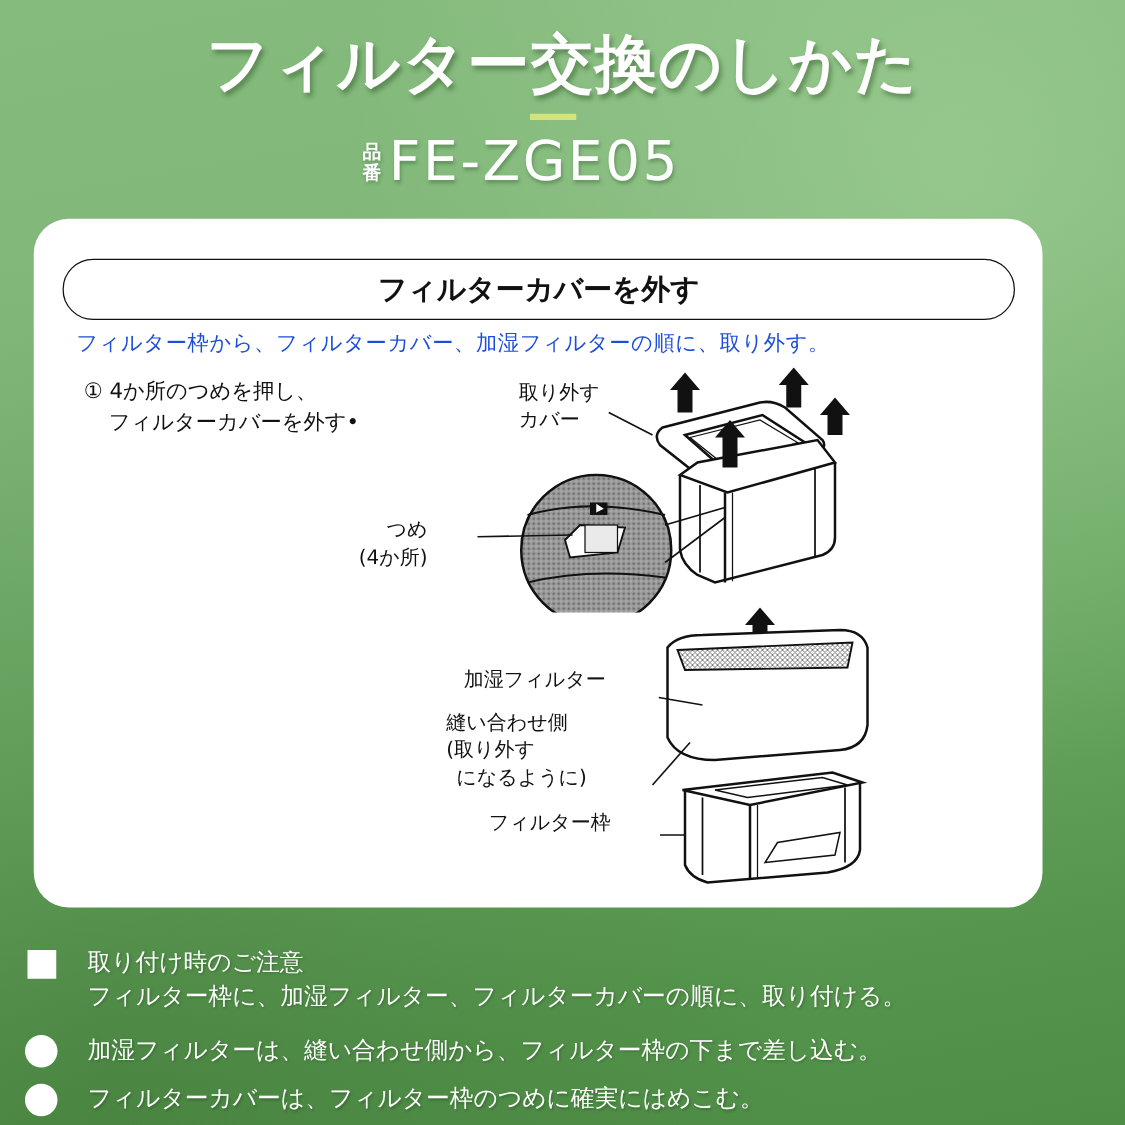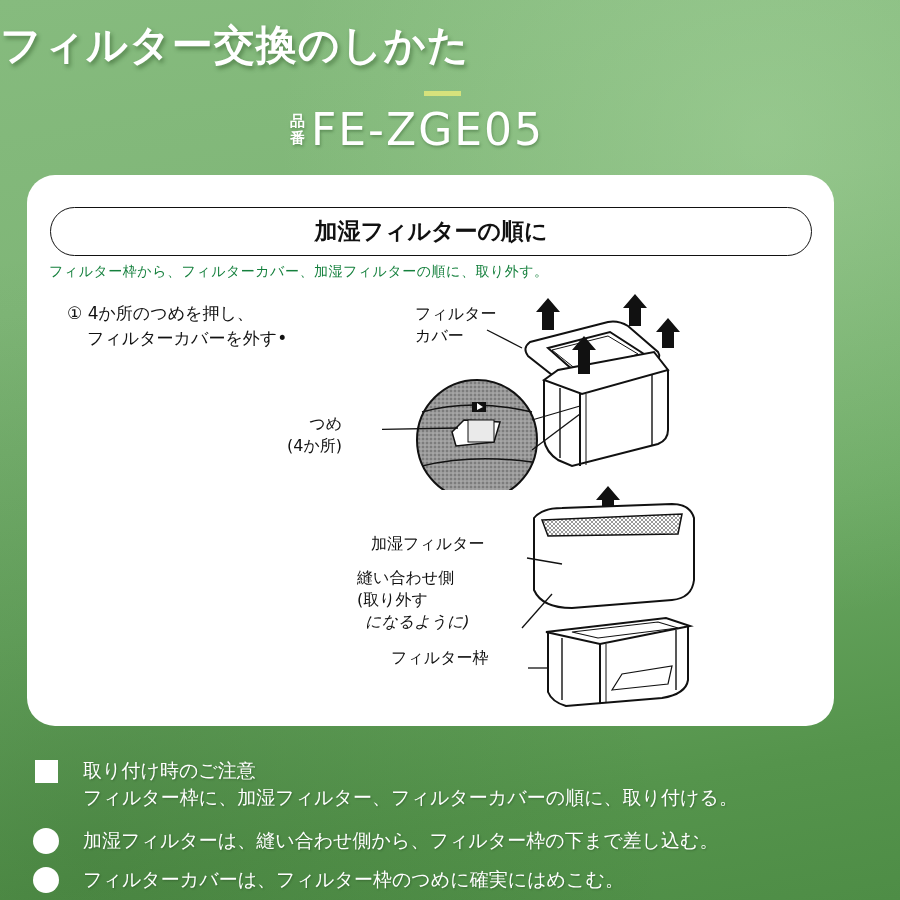--- a/index.html
+++ b/index.html
@@ -11,23 +11,24 @@
     }
     .texture {
       position: absolute; inset: 0;
       background:
         radial-gradient(ellipse at 85% 15%, rgba(190,230,180,0.35), rgba(0,0,0,0) 45%),
         radial-gradient(ellipse at 10% 95%, rgba(40,90,35,0.25), rgba(0,0,0,0) 50%);
       pointer-events: none;
     }
     .title {
       position: absolute; left: 0; right: 0; top: 18px;
+      text-align: center;
       color: #ffffff;
       font-weight: bold;
-      font-size: 41px;
+      font-size: 50px;
       letter-spacing: 1px;
       text-shadow: 2px 3px 4px rgba(30,70,25,0.45);
       font-family: "DejaVu Sans", sans-serif;
     }
     .accent-bar {
       position: absolute; left: 424px; top: 91px; width: 37px; height: 5px;
       background: #d6e27c;
     }
     .model {
       position: absolute; left: 290px; top: 104px;
@@ -50,33 +51,33 @@
       border-radius: 28px;
     }
     .pill {
       position: absolute; left: 23px; top: 32px; width: 762px; height: 49px;
       border: 1.6px solid #111;
       border-radius: 25px;
       display: flex; align-items: center; justify-content: center;
       font-size: 23px; font-weight: bold; color: #111;
     }
     .intro {
-      position: absolute; left: 22px; top: 88px;
-      font-size: 14px; color: #15803d; letter-spacing: 0.5px;
+      position: absolute; left: 34px; top: 88px;
+      font-size: 17px; color: #1d4ed8; letter-spacing: 0.5px;
     }
     .step {
       position: absolute; color: #111; font-size: 17px; line-height: 25px;
     }
     .step .line2 { padding-left: 20px; display: block; }
     .callout {
       position: absolute; color: #111; font-size: 16px; line-height: 22px;
     }
     .illus { position: absolute; }
     .bottom {
-      position: absolute; left: 35px; color: #fff; font-size: 19px;
+      position: absolute; left: 22px; color: #fff; font-size: 19px;
       text-shadow: 1px 1px 2px rgba(20,50,18,0.35);
     }
     .bullet-square {
       display: inline-block; width: 23px; height: 23px; background: #fff;
       position: absolute; left: 0; top: 3px;
     }
     .bullet-circle {
       display: inline-block; width: 26px; height: 26px; background: #fff; border-radius: 50%;
       position: absolute; left: -2px; top: 1px;
     }
@@ -92,42 +93,42 @@
 
 <div class="model">
   <div class="model-label">
     <span>品</span>
     <span>番</span>
   </div>
   <span class="model-number">FE-ZGE05</span>
 </div>
 
 <div class="card">
-  <div class="pill">加湿フィルターの順に</div>
+  <div class="pill">フィルターカバーを外す</div>
   <div class="intro">フィルター枠から、フィルターカバー、加湿フィルターの順に、取り外す。</div>
 
   <div class="step" style="left:40px; top:126px;">
     <span>① 4か所のつめを押し、</span>
     <span class="line2">フィルターカバーを外す•</span>
   </div>
 
 
   <div class="callout" style="left:388px; top:128px;">
-    <div>フィルター</div>
+    <div>取り外す</div>
     <div>カバー</div>
   </div>
   <div class="callout" style="left:260px; top:238px;text-align:right;">
     <div>つめ</div>
     <div>(4か所)</div>
   </div>
   <div class="callout" style="left:344px; top:358px;">加湿フィルター</div>
   <div class="callout" style="left:330px; top:392px;">
     <div>縫い合わせ側</div>
     <div>(取り外す</div>
-    <div style="padding-left:8px;font-style:italic;">になるように)</div>
+    <div style="padding-left:8px;">になるように)</div>
   </div>
   <div class="callout" style="left:364px; top:472px;">フィルター枠</div>
 
   <svg class="illus" style="left:355px; top:115px;" width="320" height="200" viewBox="0 0 320 200">
     <defs>
       <pattern id="grain" width="4" height="4" patternUnits="userSpaceOnUse">
         <rect width="4" height="4" fill="#9a9a9a"></rect>
         <circle cx="1" cy="1" r="0.8" fill="#555"></circle>
         <circle cx="3" cy="3" r="0.6" fill="#c8c8c8"></circle>
       </pattern>

